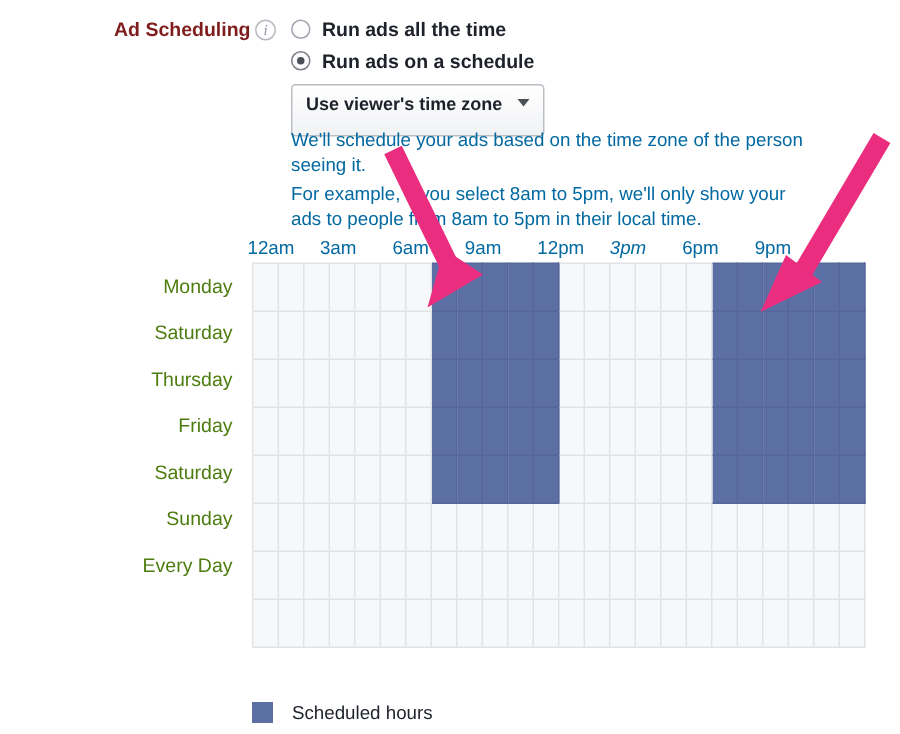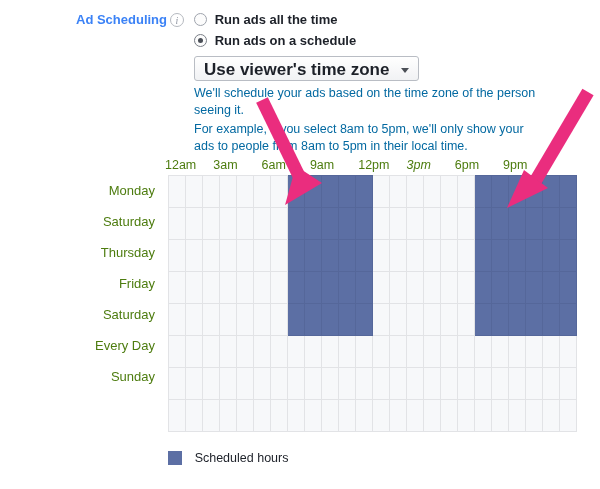--- a/index.html
+++ b/index.html
@@ -21,21 +21,21 @@
     width: 600px;
     height: 489px;
   }
   
   .section-label {
     position: absolute;
     left: 76px;
     top: 12px;
     font-weight: bold;
     font-size: 13px;
-    color: #3b82f6;
+    color: #7f1d1d;
     white-space: nowrap;
   }
   .info-icon {
     position: absolute;
     left: 170px;
     top: 13px;
     width: 14px;
     height: 14px;
     border-radius: 50%;
     border: 1px solid #b5b9bf;
@@ -82,26 +82,26 @@
   .radio-label {
     font-weight: bold;
     font-size: 13px;
     margin-left: 4px;
   }
   
   .tz-select {
     position: absolute;
     left: 194px;
     top: 56px;
-    height: 25px;
+    height: 35px;
     padding: 0 9px;
     border: 1px solid #b9bdc4;
     border-radius: 3px;
     background: linear-gradient(#ffffff, #f1f2f4);
-    font-size: 17px;
+    font-size: 12px;
     font-weight: bold;
     color: #1d2129;
     line-height: 25px;
     white-space: nowrap;
     box-sizing: border-box;
   }
   .caret {
     display: inline-block;
     margin-left: 7px;
     border-left: 4px solid transparent;
@@ -162,28 +162,28 @@
     position: absolute;
     left: 168px;
     top: 158px;
     height: 16px;
     width: 390px;
   }
   .hour-label {
     position: absolute;
     top: 0;
     font-size: 12.5px;
-    color: #4d7c0f;
+    color: #0369a1;
     white-space: nowrap;
   }
   
   .legend {
     position: absolute;
     left: 168px;
-    top: 450px;
+    top: 467px;
     white-space: nowrap;
   }
   .legend-swatch {
     display: inline-block;
     width: 14px;
     height: 14px;
     background: #5c6fa4;
     vertical-align: -3px;
   }
   .legend-text {
@@ -237,22 +237,22 @@
       <div class="hour-label" style="left: 286.8px;">6pm</div>
       <div class="hour-label" style="left: 335.1px;">9pm</div>
     </div>
 
   <div class="day-labels">
       <div class="day-label">Monday</div>
       <div class="day-label">Saturday</div>
       <div class="day-label">Thursday</div>
       <div class="day-label">Friday</div>
       <div class="day-label">Saturday</div>
+      <div class="day-label">Sunday</div>
       <div class="day-label">Every Day</div>
-      <div class="day-label">Sunday</div>
     </div>
 
   <div class="grid-area">
     <table class="sched">
       <tbody>
           <tr>
             <td></td>
             <td></td>
             <td></td>
             <td></td>

